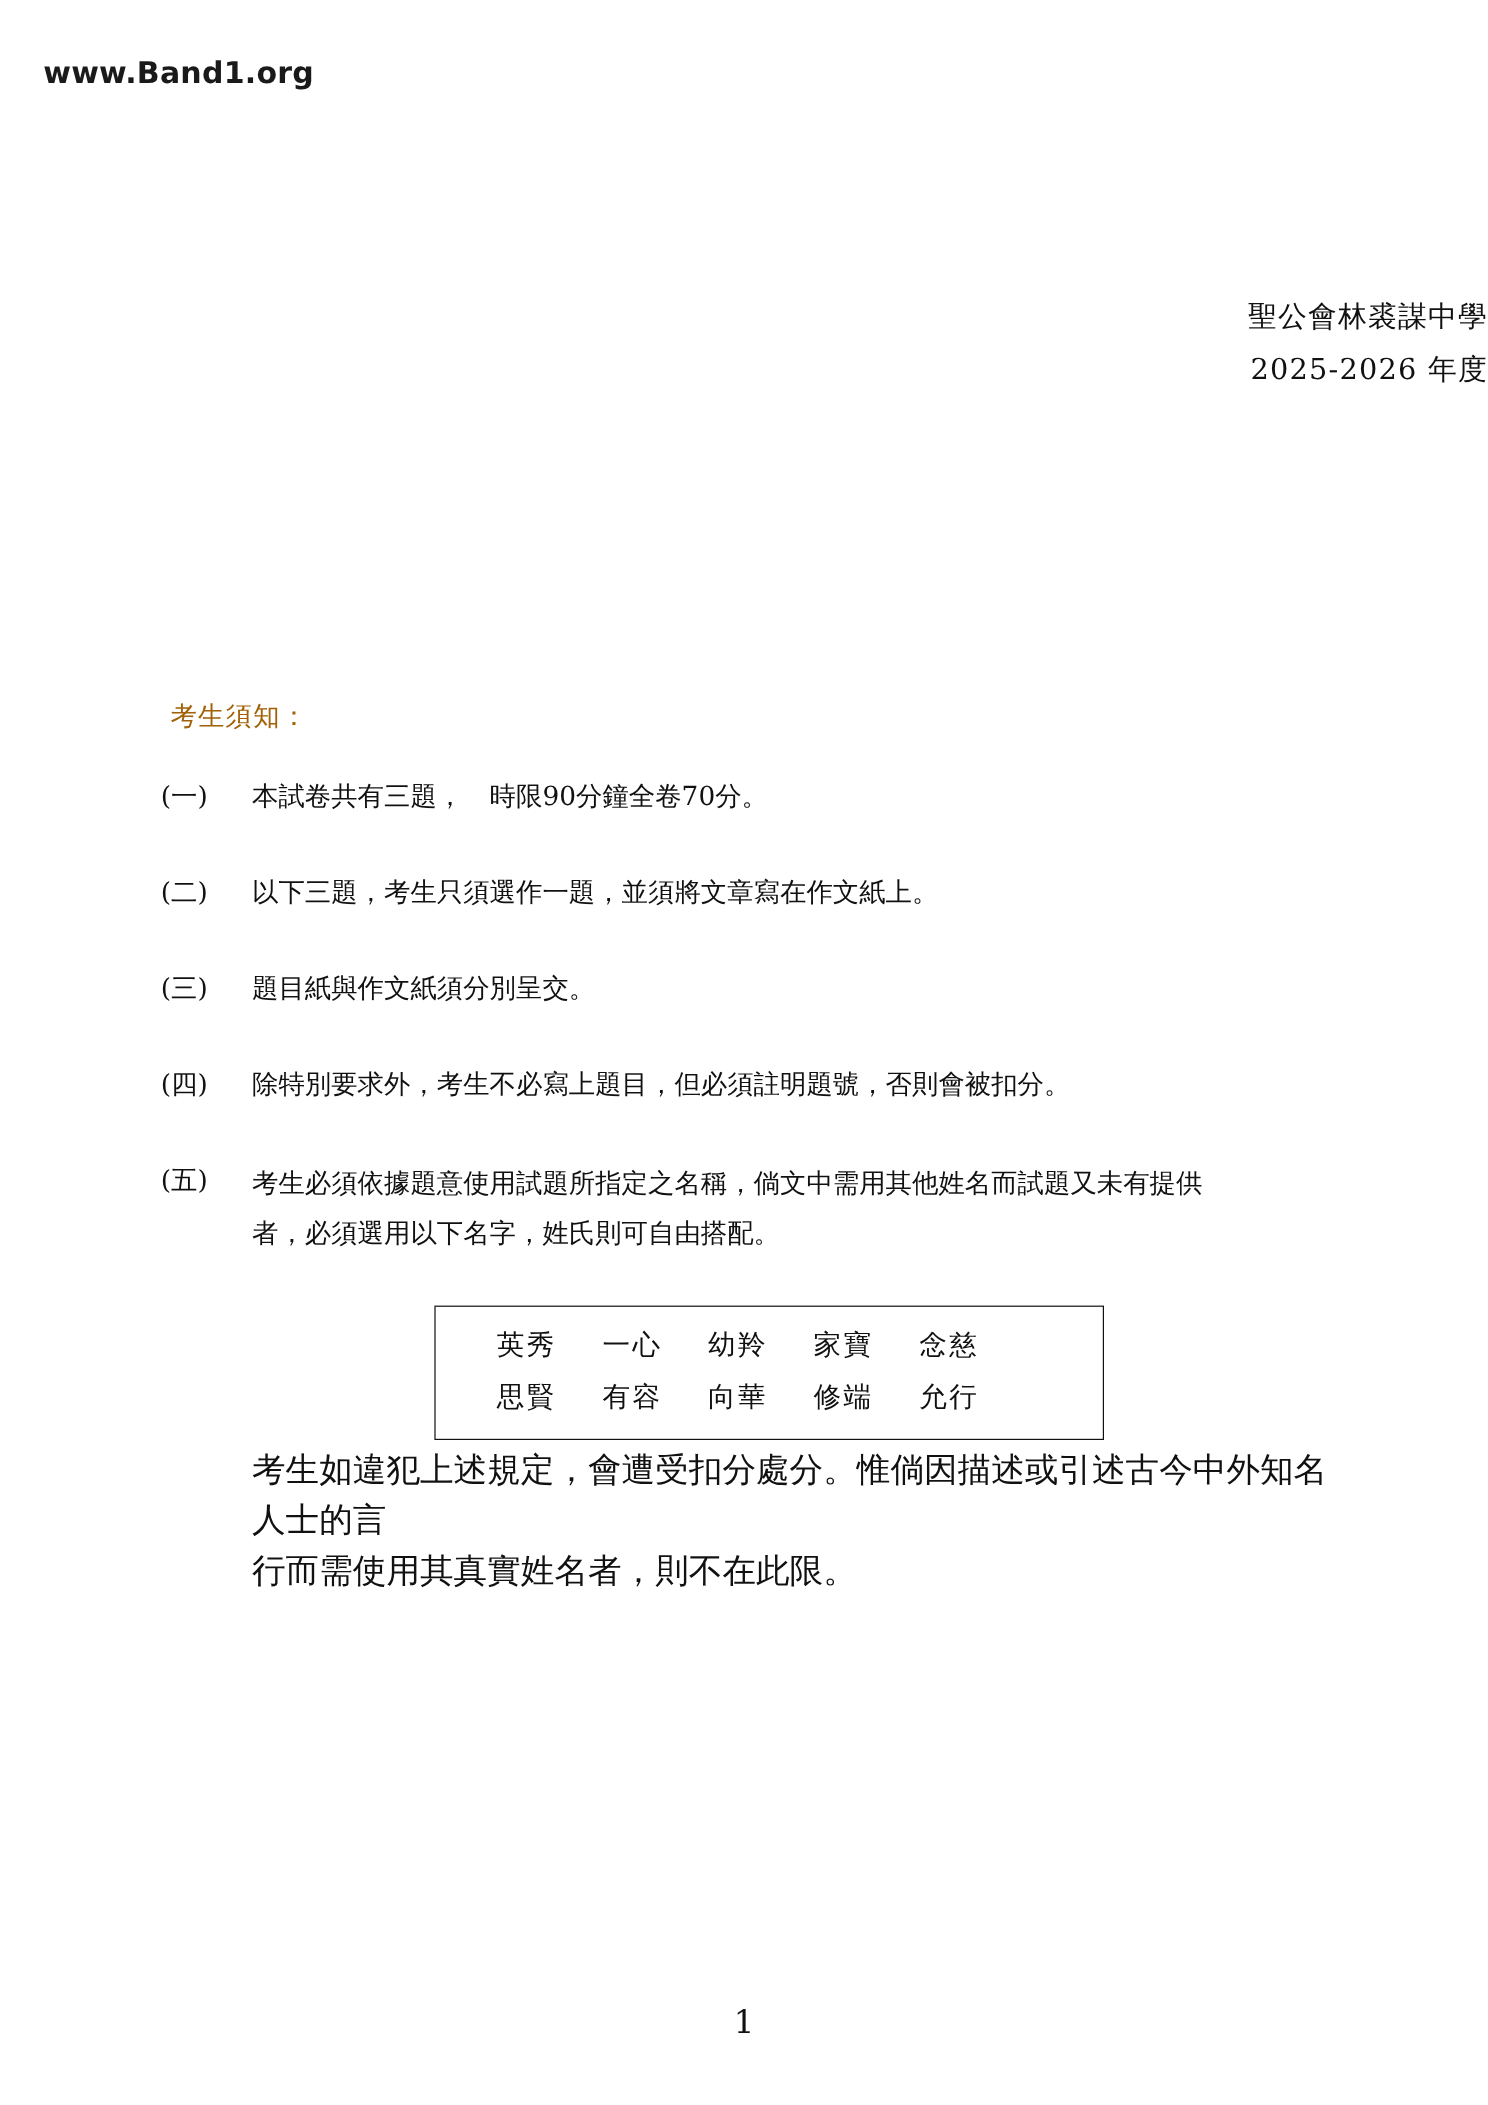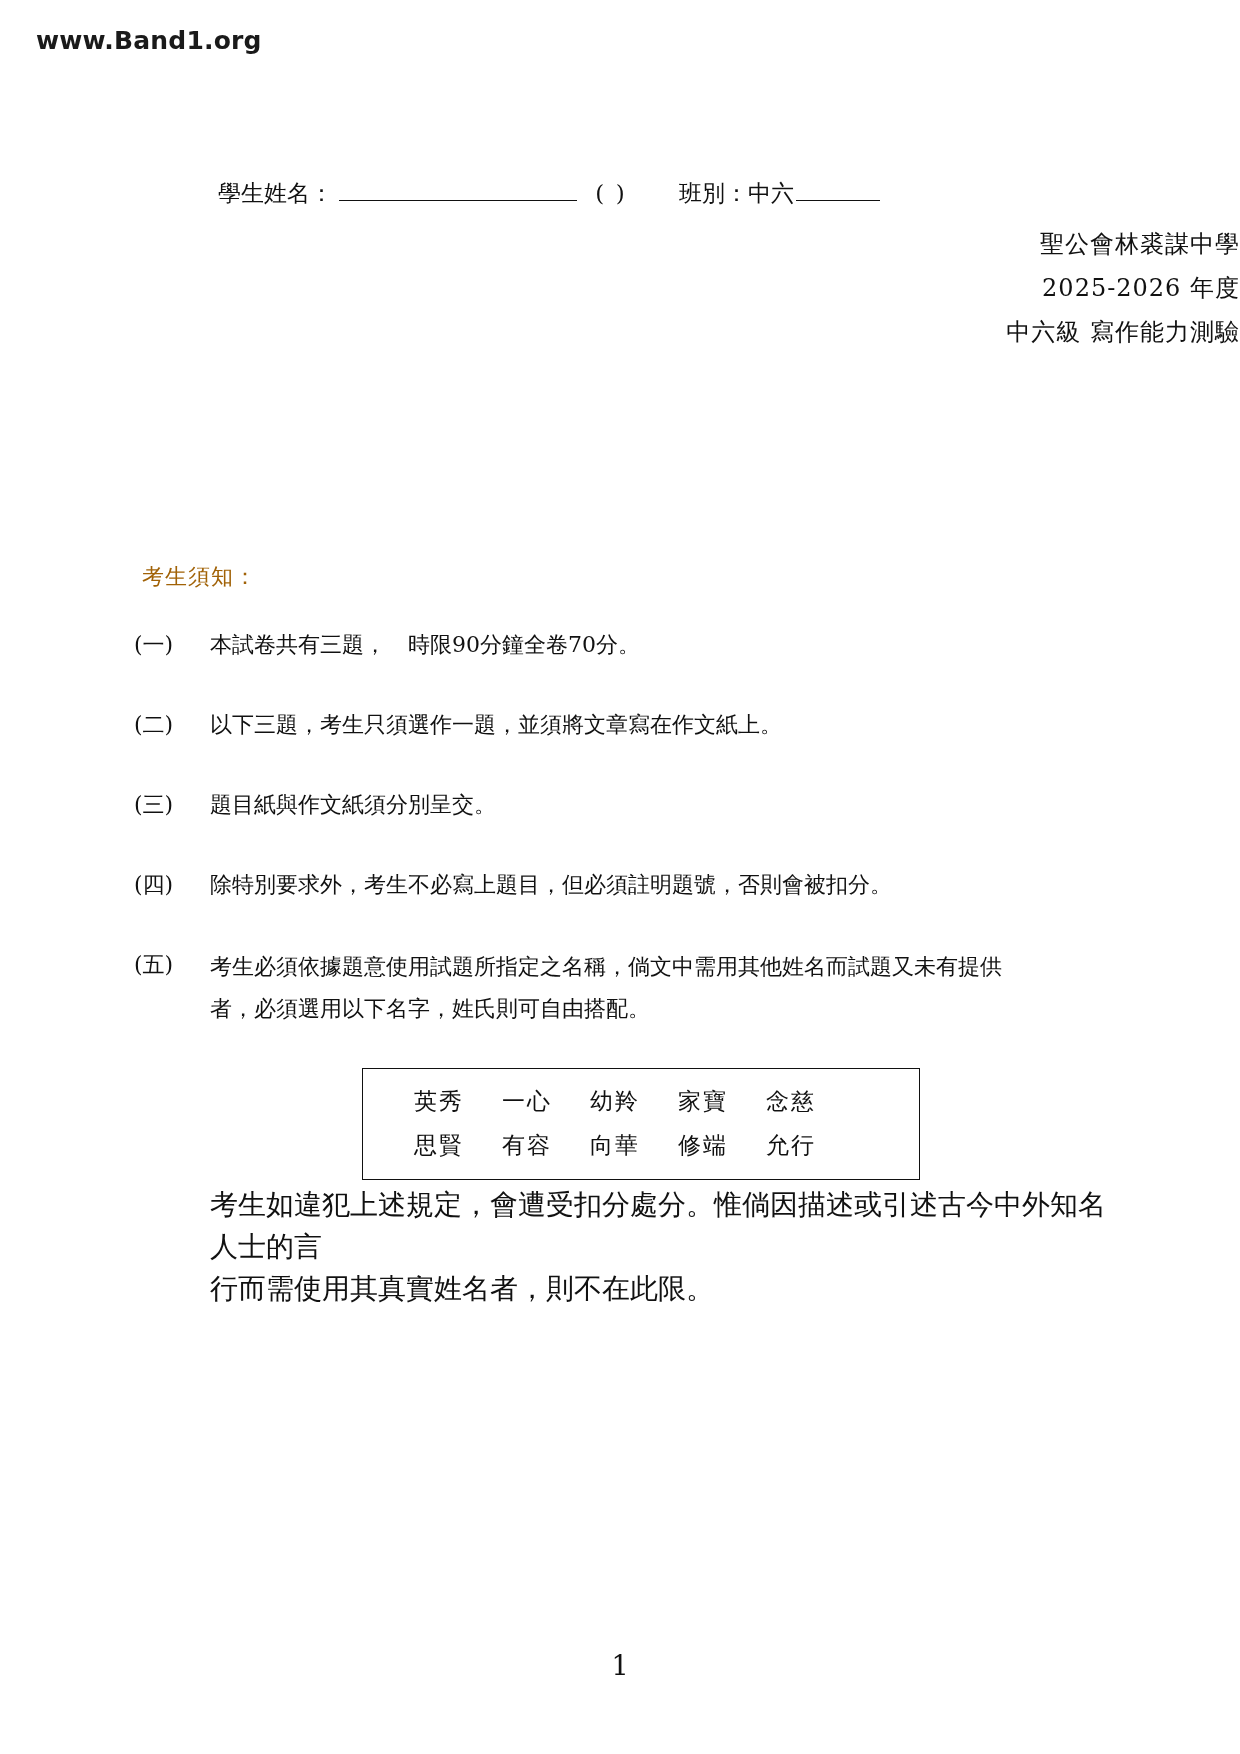--- a/index.html
+++ b/index.html
@@ -13,20 +13,21 @@
     position: relative;
     font-family: "DejaVu Sans", "Liberation Sans", sans-serif;
     color: #121212;
     overflow: hidden;
   }
   .page {
     position: absolute;
     inset: 0;
     width: 1240px;
     height: 1322px;
+    margin-top: 20px;
   }
 
   
   .watermark {
     position: absolute;
     top: 26px;
     left: 36px;
     font-family: "DejaVu Sans", "Liberation Sans", sans-serif;
     font-size: 25px;
     font-weight: 700;
@@ -172,33 +173,24 @@
     color: #111;
   }
 </style>
 </head>
 <body>
 
 <div class="page">
 
   <div class="watermark">www.Band1.org</div>
 
-  <div class="namerow">
-    <span>學生姓名：</span>
-    <span class="fill-long"></span>
-    <span class="paren">(      )</span>
-    <span class="gap"></span>
-    <span>班別：中六</span>
-    <span class="fill-short"></span>
-  </div>
 
   <div class="title-block">
     <div>聖公會林裘謀中學</div>
     <div>2025-2026 年度</div>
-    <div>中六級  寫作能力測驗</div>
   </div>
 
   <div class="notice-head">考生須知：</div>
 
   <div class="item" id="item1">
     <span class="marker">(一)</span>
     <span class="body">本試卷共有三題，　時限90分鐘全卷70分。</span>
   </div>
 
   <div class="item" id="item2">

